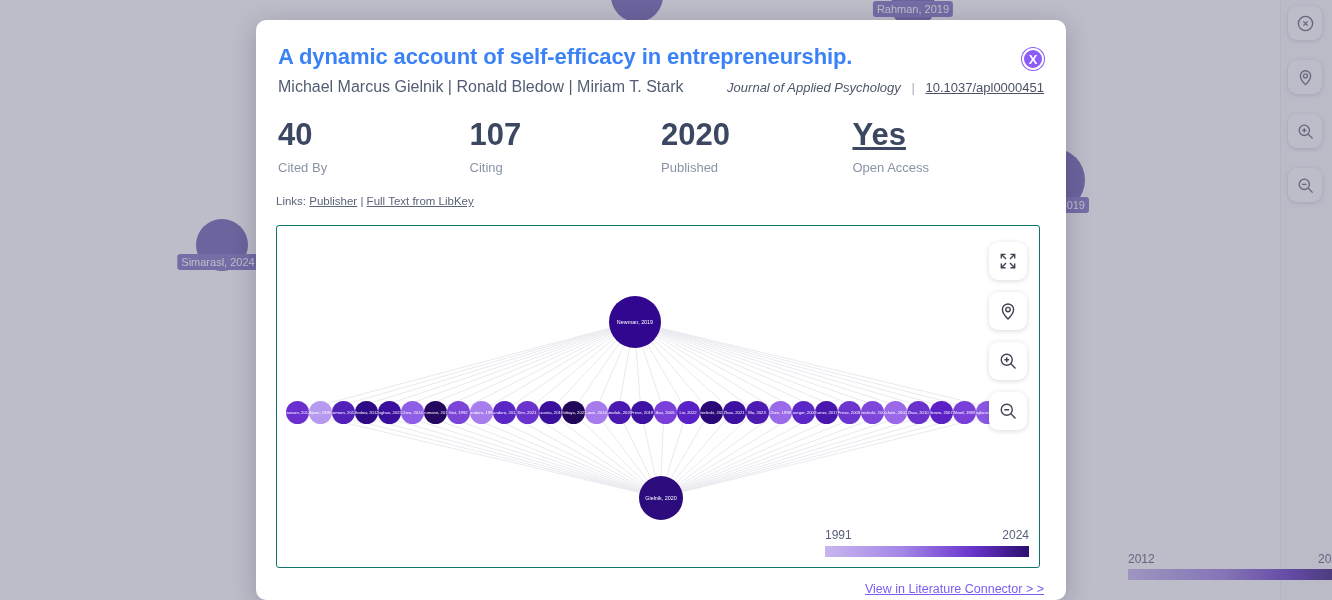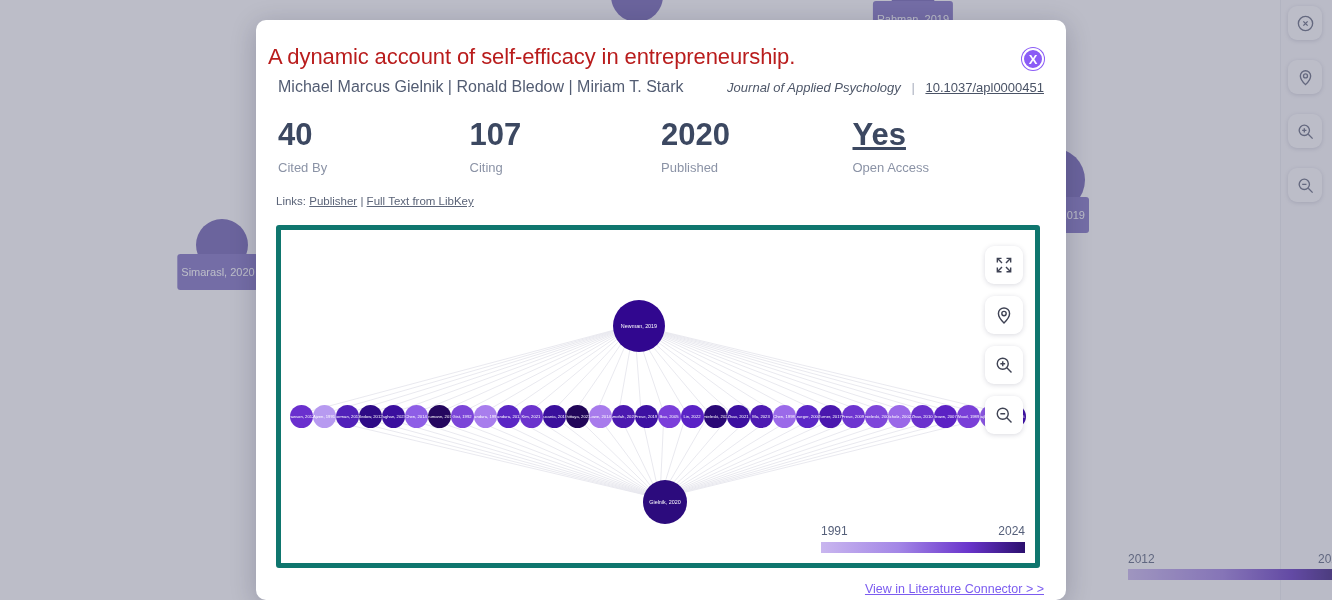--- a/index.html
+++ b/index.html
@@ -21,21 +21,21 @@
     position: absolute;
     border-radius: 50%;
     background: #6a5bb0;
   }
   .bg-label {
     position: absolute;
     font-size: 11px;
     color: #ffffff;
     background: #7a6cc0;
     border-radius: 3px;
-    padding: 12px 4px;
+    padding: 2px 4px;
     white-space: nowrap;
   }
   .bg-rightbar {
     position: absolute;
     top: 0; right: 0;
     width: 52px; height: 600px;
     background: #fbfbfd;
     border-left: 1px solid #eceef3;
   }
   .bg-ctrl {
@@ -78,24 +78,24 @@
     background: #8b5cf6;
     color: #ffffff;
     font-size: 13px; font-weight: bold;
     display: flex; align-items: center; justify-content: center;
     cursor: pointer;
     border: 2px solid #ffffff;
     box-shadow: 0 0 0 1px #8b5cf6;
     z-index: 3;
   }
   .paper-title {
-    position: absolute; left: 12px; top: 24px;
+    position: absolute; left: 22px; top: 24px;
     width: 730px;
-    font-size: 22px; font-weight: normal;
-    color: #b91c1c;
+    font-size: 22px; font-weight: bold;
+    color: #3b82f6;
     letter-spacing: -.1px;
   }
   .meta-row {
     position: absolute; left: 22px; top: 58px;
     width: 766px;
     display: flex; justify-content: space-between; align-items: baseline;
   }
   .authors { font-size: 16px; color: #525c72; }
   .journal-wrap { font-size: 13px; color: #4d5668; }
   .journal { font-style: italic; }
@@ -120,21 +120,21 @@
     font-size: 11.5px; color: #5b6478;
   }
   .links-row a { color: #5b6478; text-decoration: underline; cursor: pointer; }
 
   
   #graph-panel {
     position: absolute;
     left: 20px; top: 205px;
     width: 764px; height: 343px;
     background: #ffffff;
-    border: 5px solid #0f766e;
+    border: 1px solid #0f766e;
     border-radius: 3px;
     overflow: hidden;
   }
   #graph-svg { position: absolute; inset: 0; }
 
   .gnode {
     position: absolute;
     border-radius: 50%;
     display: flex; align-items: center; justify-content: center;
     color: #ffffff;
@@ -212,21 +212,21 @@
   </div>
 
   <div class="bg-node" style="left:611px; top:-30px; width:52px; height:52px;"></div>
   <div class="bg-node" style="left:891px; top:-16px; width:44px; height:44px;"></div>
   <div class="bg-label" style="left:913px; top:1px; transform:translateX(-50%)">Rahman, 2019</div>
 
   <div class="bg-node" style="left:1021px; top:148px; width:64px; height:64px;"></div>
   <div class="bg-label" style="left:1048px; top:197px; transform:translateX(-50%)">Newman, 2019</div>
 
   <div class="bg-node" style="left:196px; top:219px; width:52px; height:52px;"></div>
-  <div class="bg-label" style="left:218px; top:254px; transform:translateX(-50%)">Simarasl, 2020</div>
+  <div class="bg-label" style="left:218px; top:254px; transform:translateX(-50%)">Simarasl, 2024</div>
 
   <div class="bg-legend" style="left:1128px; bottom:20px; width:210px;">
     <div class="ticks">
       <span>2012</span>
       <span>202</span>
     </div>
     <div class="bar"></div>
   </div>
 </div>
 

